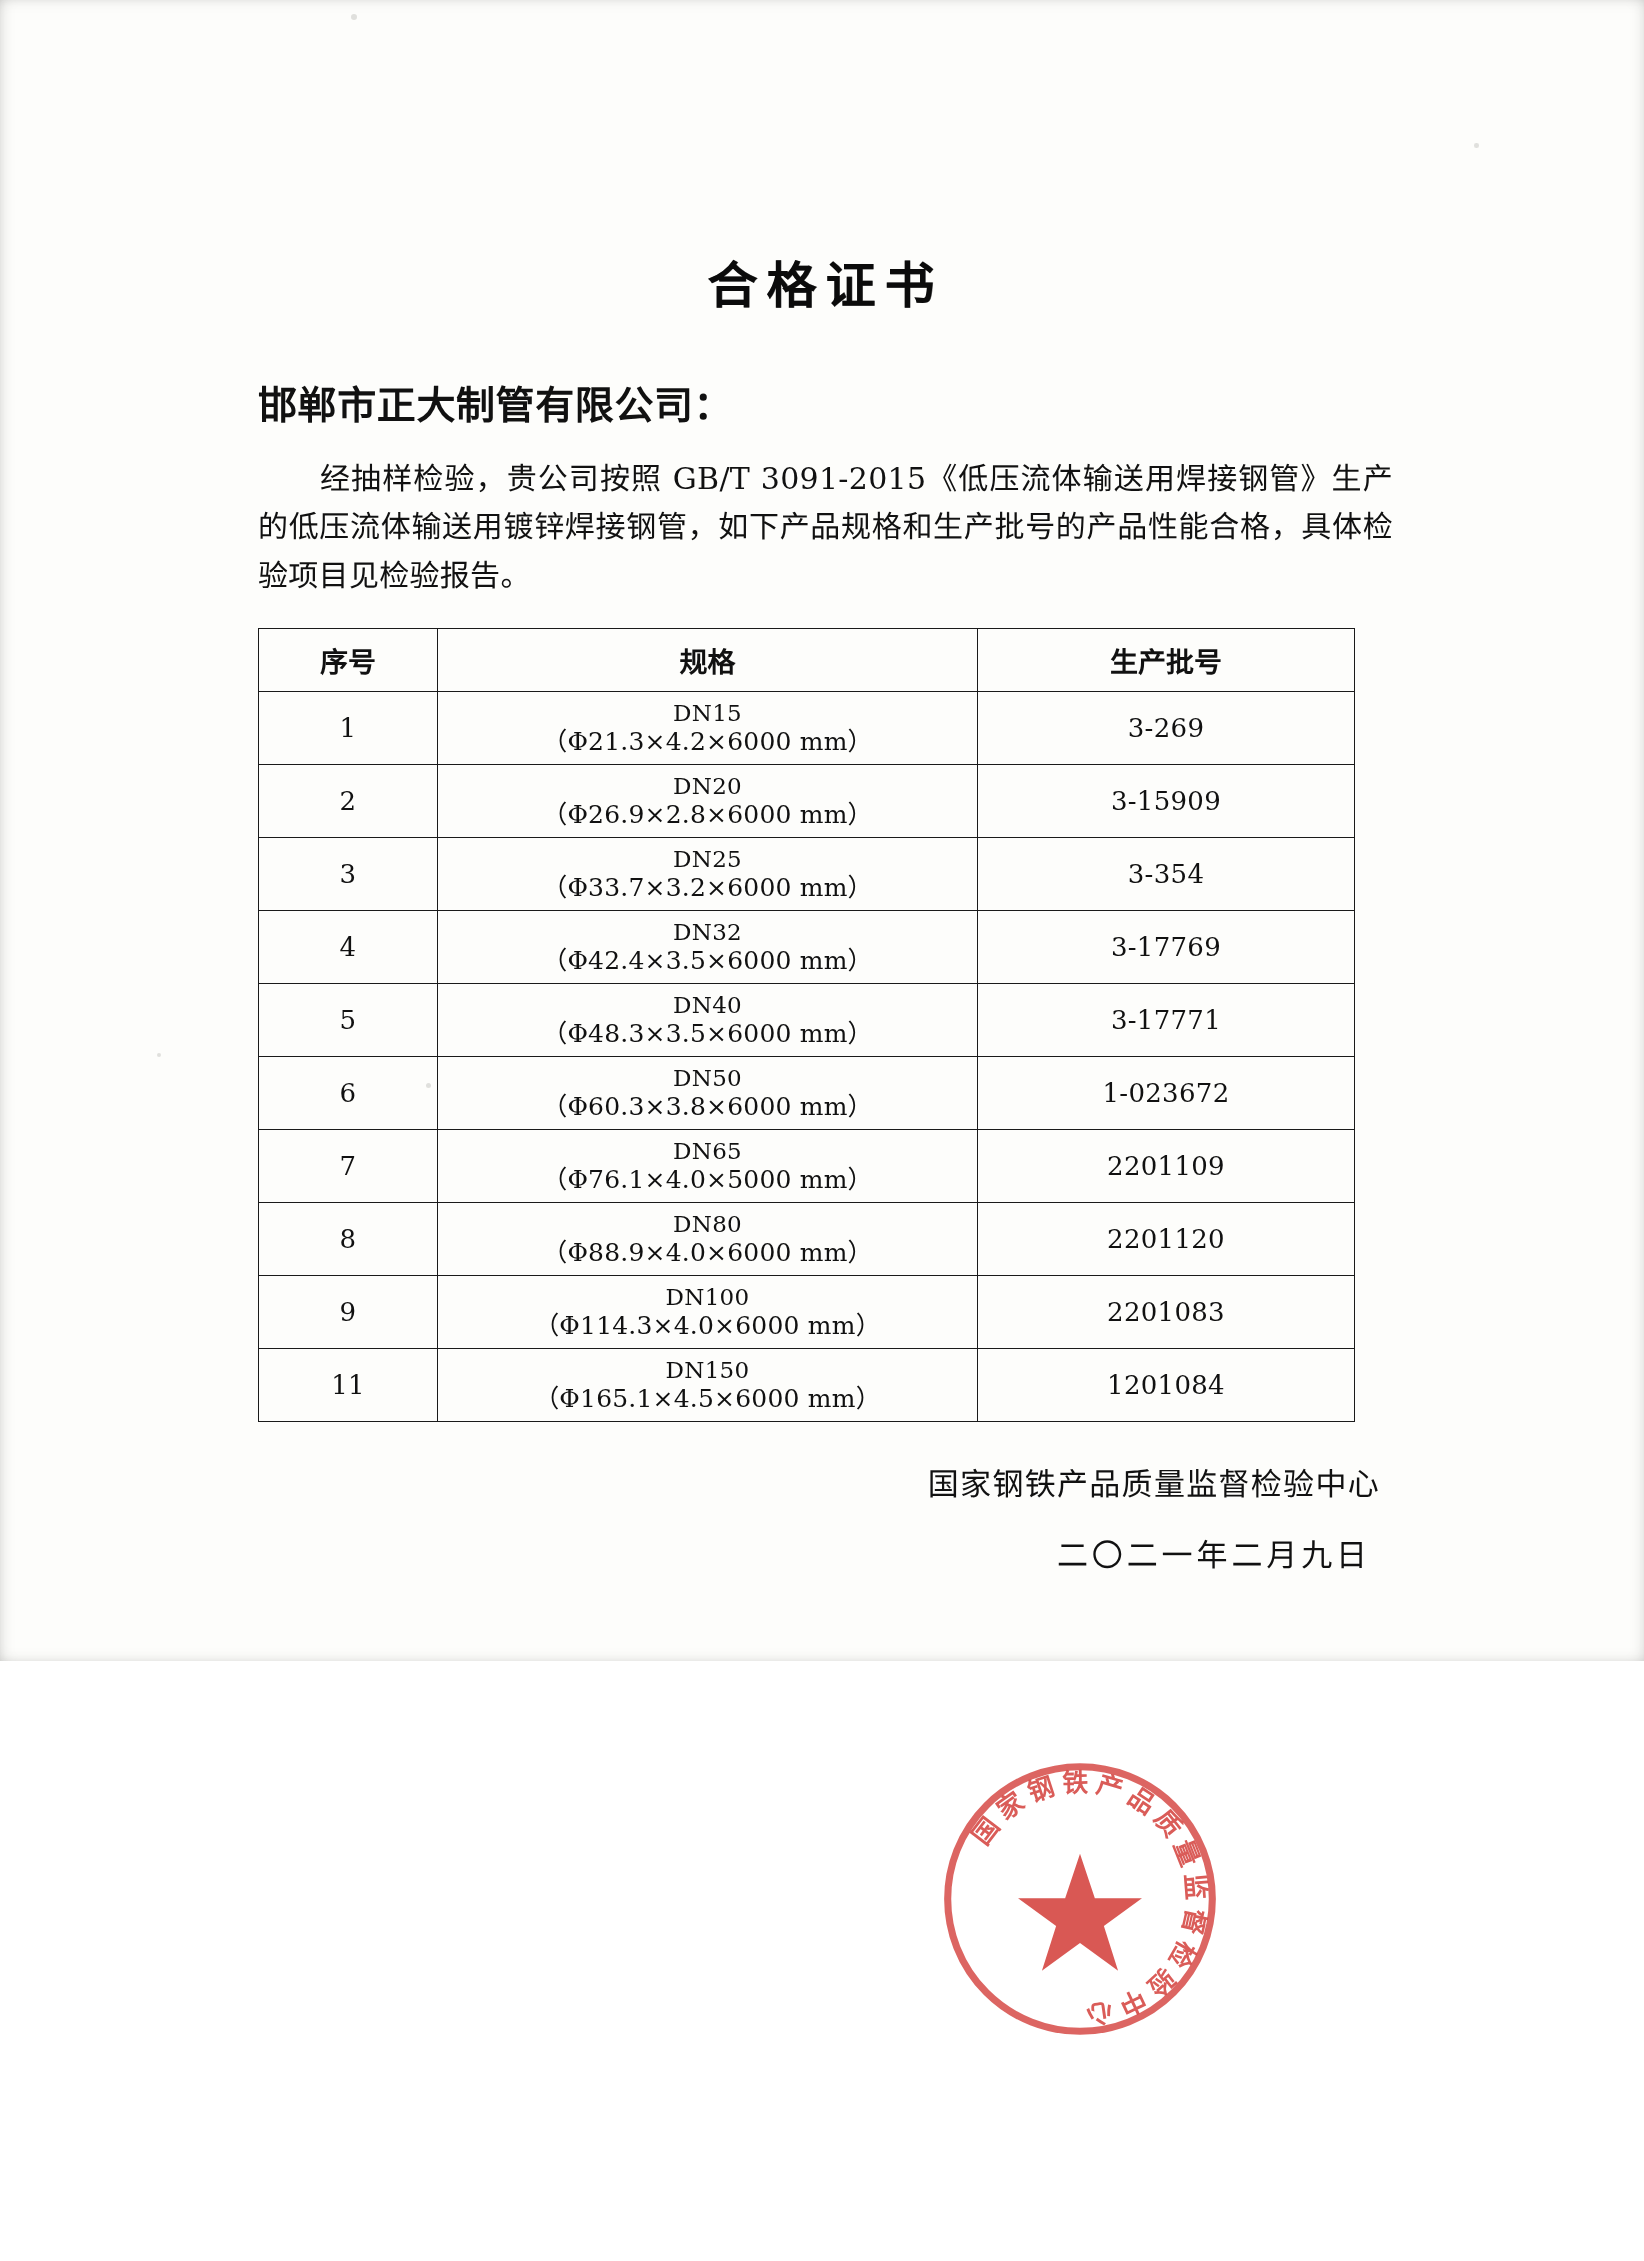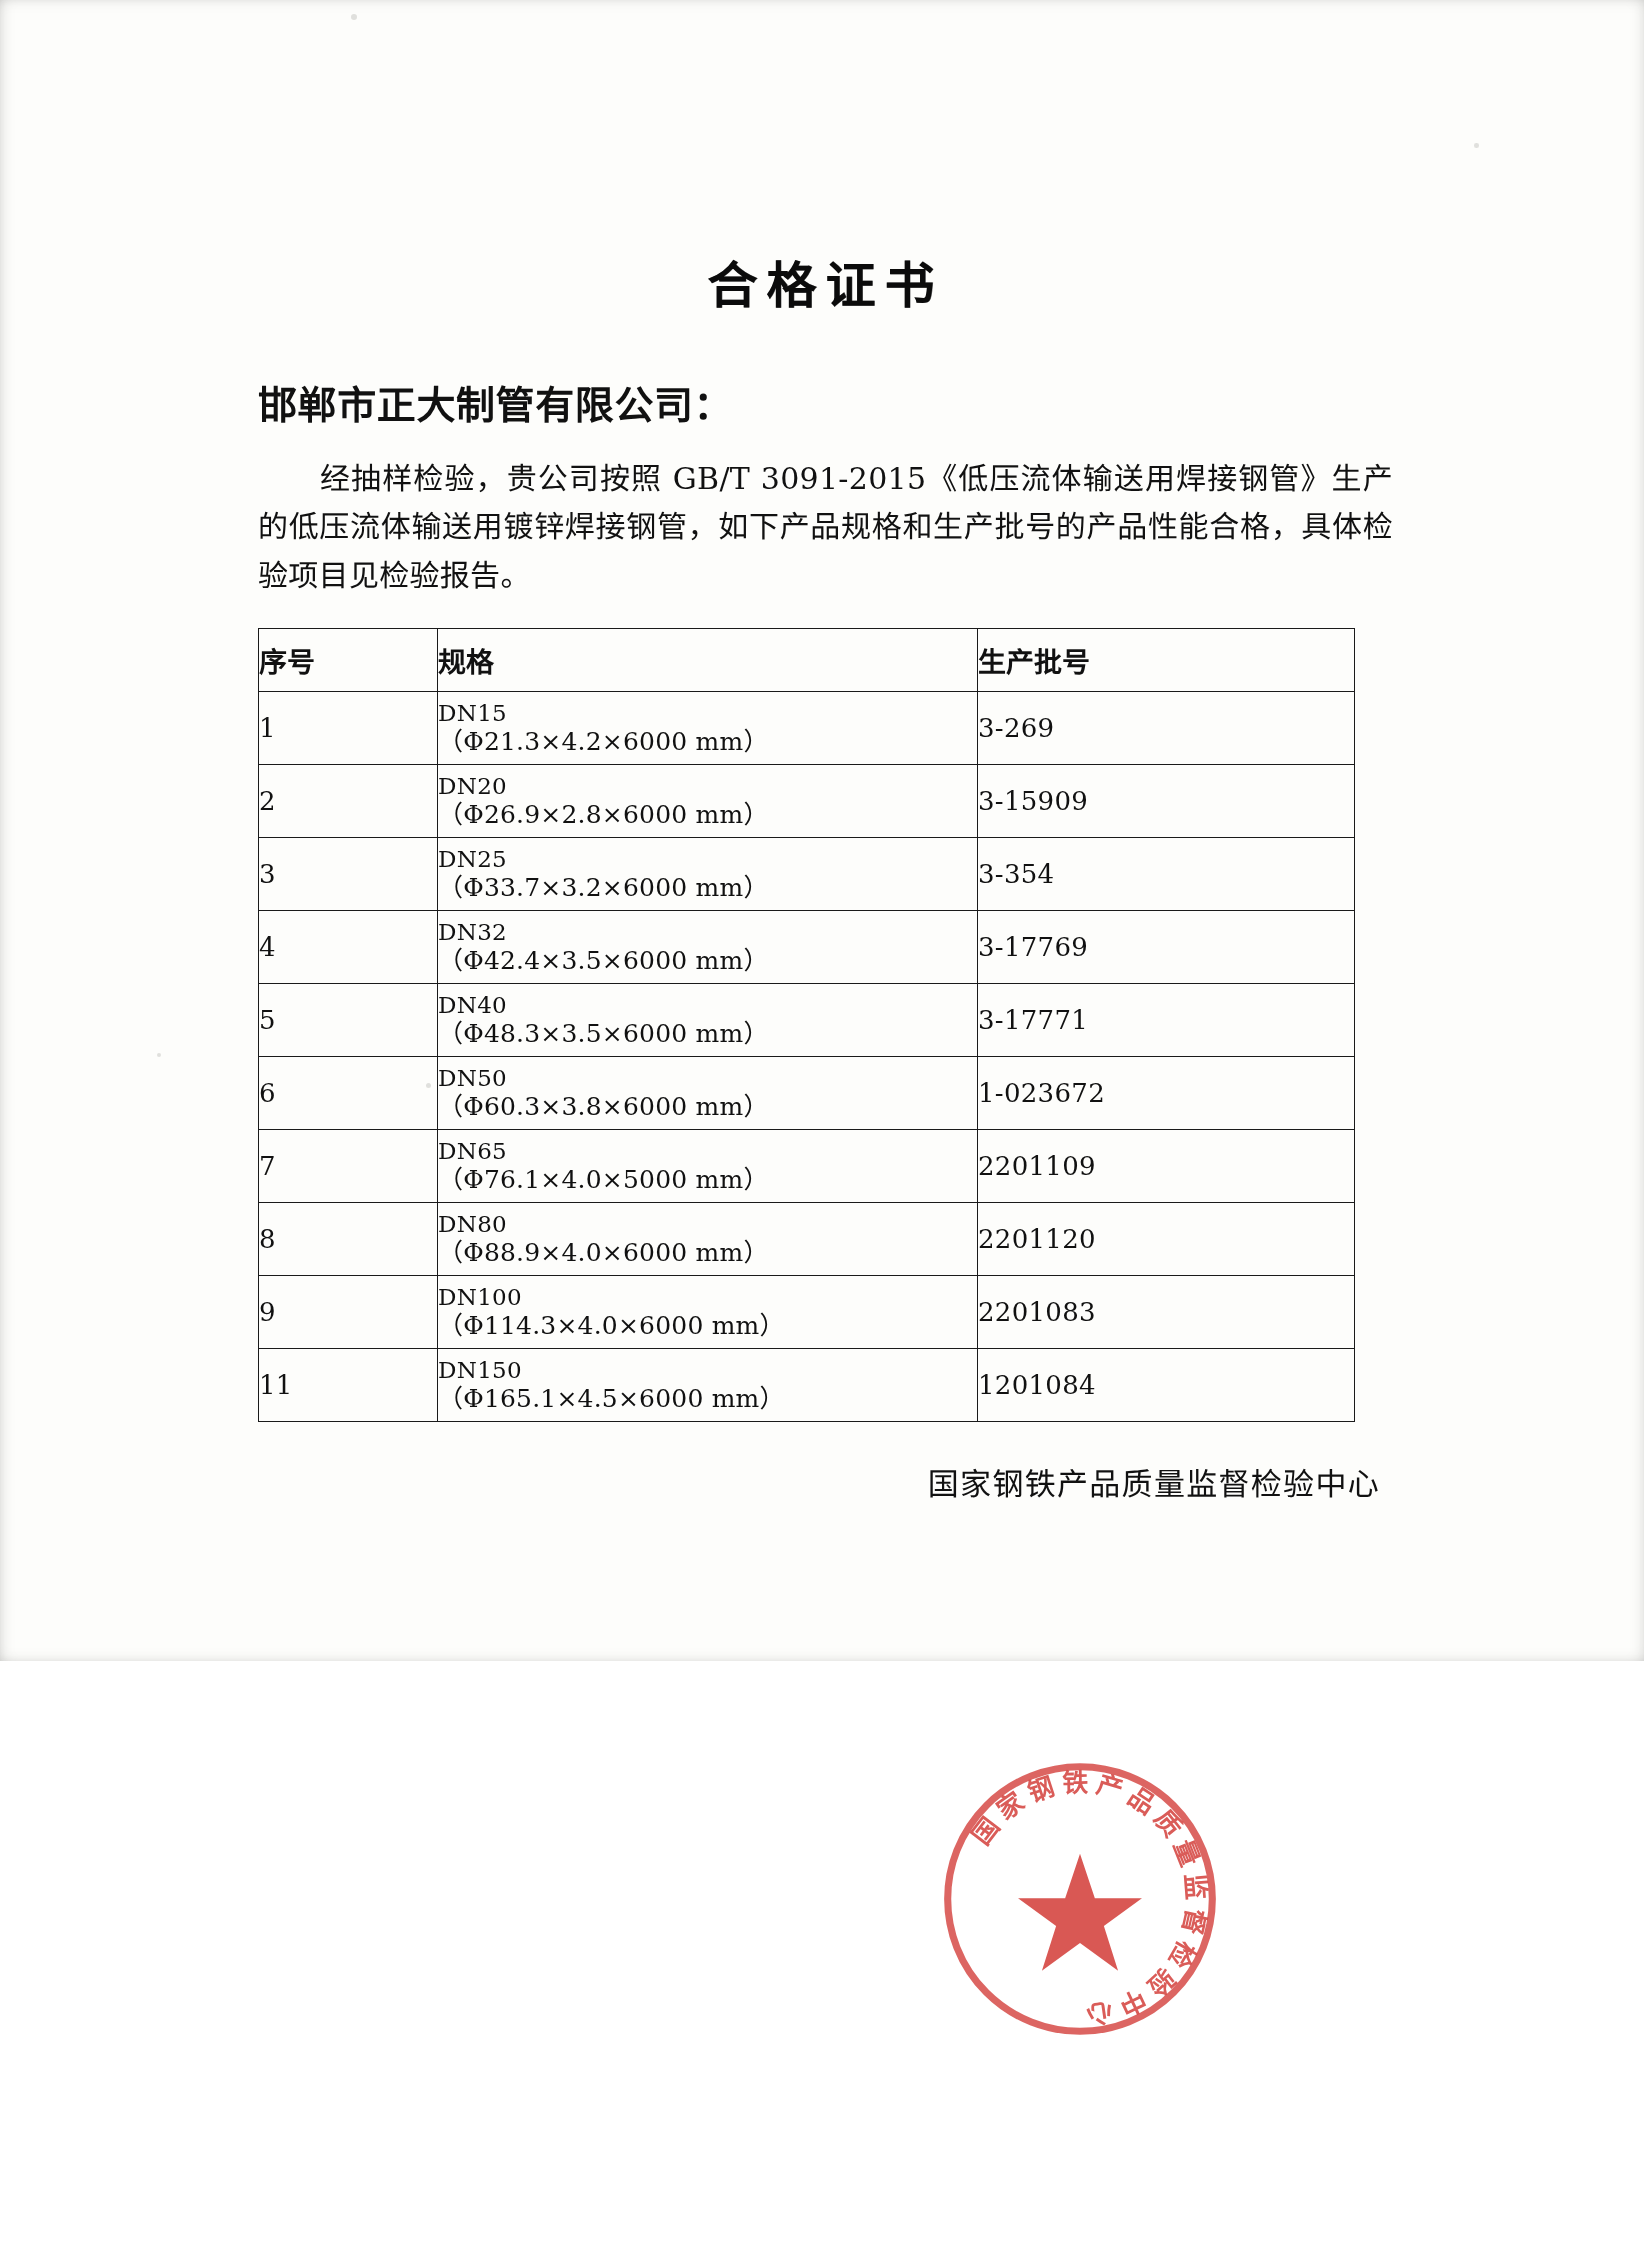--- a/index.html
+++ b/index.html
@@ -74,21 +74,21 @@
 
   table.spec-table {
     border-collapse: collapse;
     width: 1096px;
     margin: 6.4px 0 0 0;
     table-layout: fixed;
   }
   table.spec-table th,
   table.spec-table td {
     border: 1.3px solid #1a1a1a;
-    text-align: left;
+    text-align: center;
     vertical-align: middle;
     padding: 0;
   }
   table.spec-table th {
     height: 62px;
     font-size: 28px;
     font-weight: 700;
   }
   table.spec-table td {
     height: 72px;
@@ -282,20 +282,21 @@
               <div class="spec-dim">（Φ165.1×4.5×6000 mm）</div>
             </div>
           </td>
           <td class="batch-cell">1201084</td>
         </tr>
       </tbody>
     </table>
 
     <div class="signature-block">
       <div class="sig-org">国家钢铁产品质量监督检验中心</div>
+      <div class="sig-date">二〇二一年二月九日</div>
     </div>
 
   </div>
 
   <div class="stamp">
     <svg width="284" height="284" viewBox="0 0 440 440" xmlns="http://www.w3.org/2000/svg">
       <defs>
         <path id="sealArc" d="M 220,220 m -166,0 a 166,166 0 1 1 332,0 a 166,166 0 1 1 -332,0"></path>
       </defs>
       <circle cx="220" cy="220" r="205" fill="none" stroke="#d0312d" stroke-width="11" opacity="0.85"></circle>

